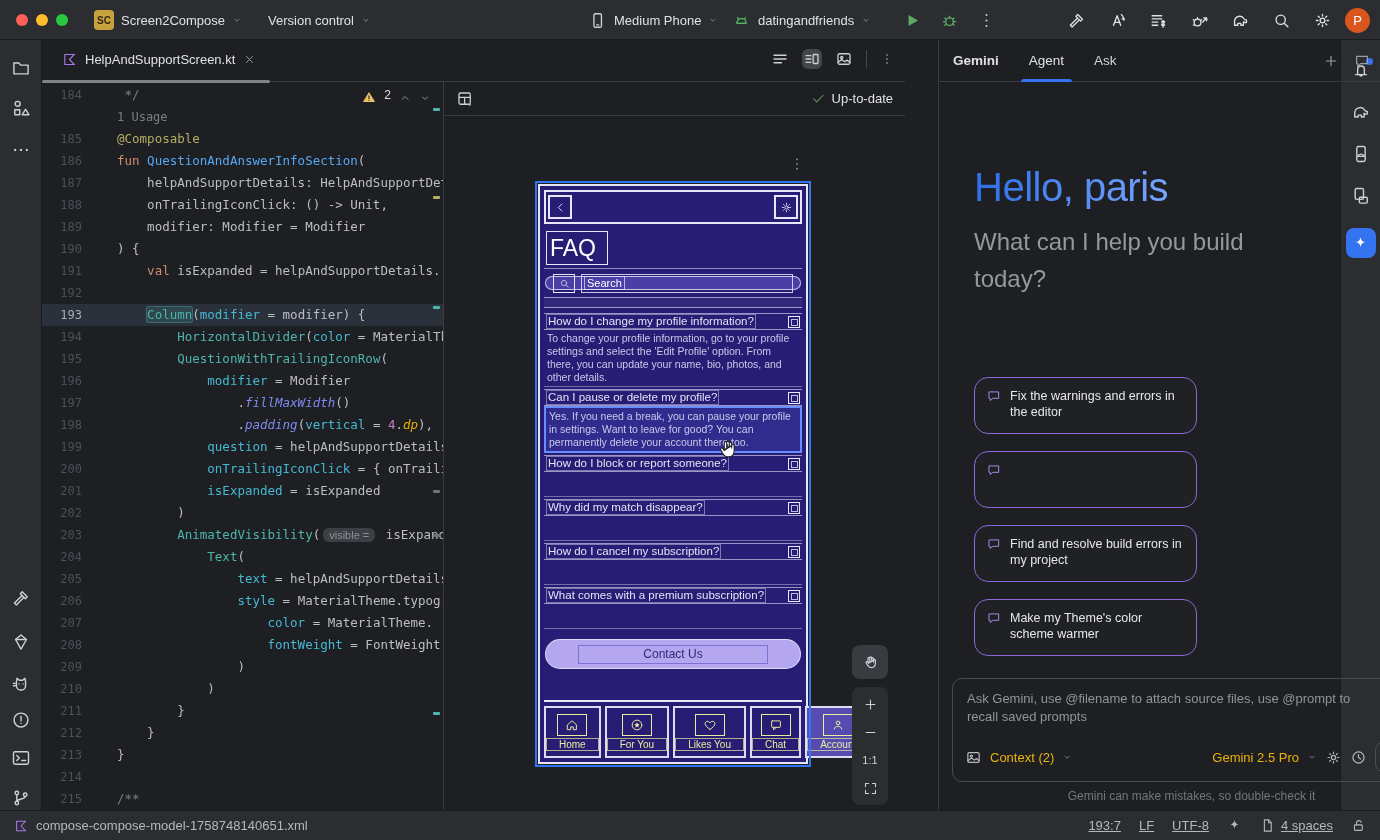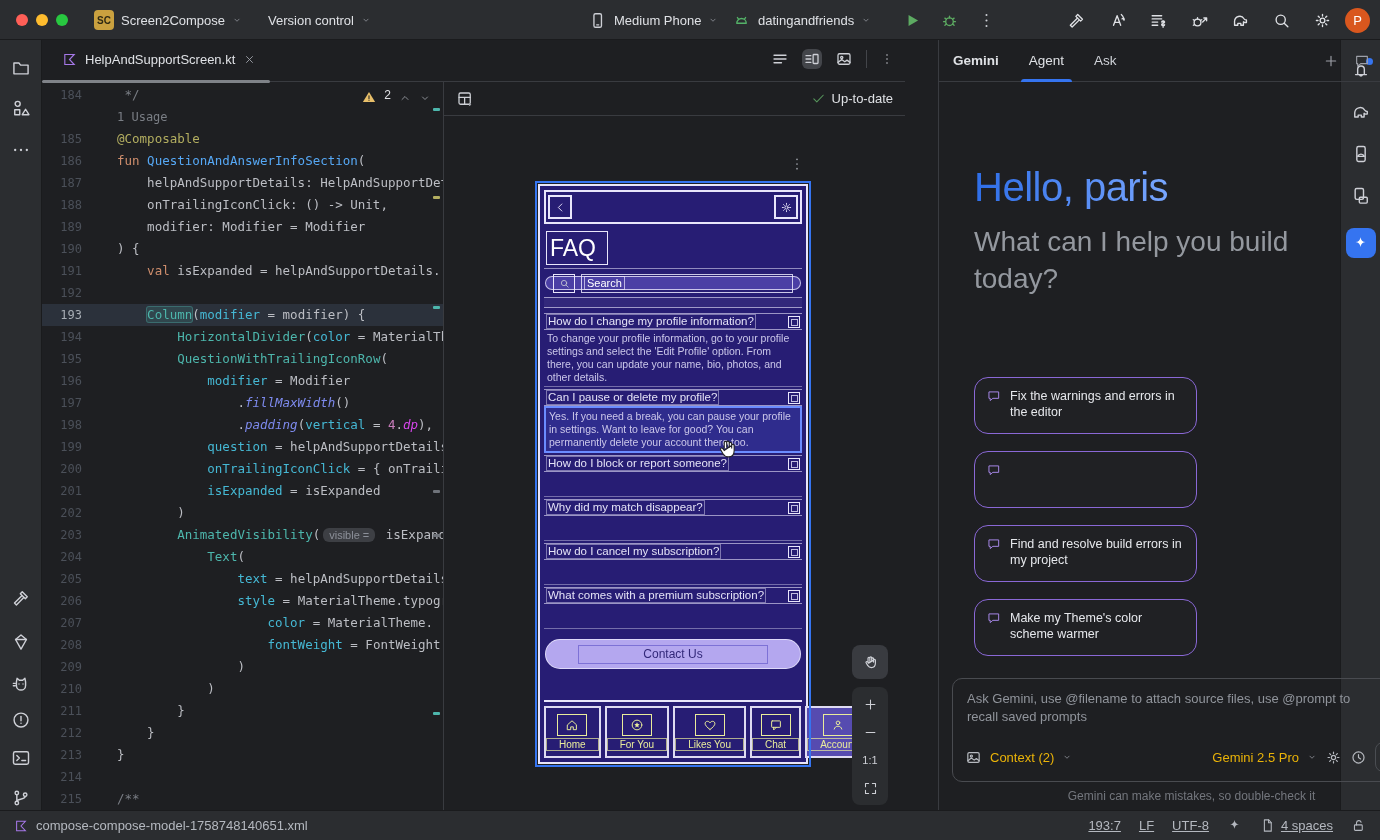--- a/index.html
+++ b/index.html
@@ -49,21 +49,21 @@
   .editor { position:absolute; left:0; top:42px; width:401px; height:728px; padding-top:2px; overflow:hidden; }
   .crow { height:22px; display:flex; white-space:pre; position:relative;
     font-family:"DejaVu Sans Mono",monospace; font-size:12.5px; line-height:22px; }
   .crow.caret { background:#2b313b; }
   .ln { width:40px; flex:none; text-align:right; color:#4b5059; font-size:12px; }
   .crow.caret .ln { color:#a7adb4; }
   .gut2 { width:35px; flex:none; }
   .ct { flex:1; overflow:hidden; }
   .tok-c{color:#7a7e85} .tok-a{color:#b3ae60} .tok-k{color:#cf8e6d} .tok-f{color:#56a8f5}
   .tok-m{color:#4DB6AC} .tok-n{color:#45b8d4} .tok-e{color:#7e8bef;font-style:italic}
-  .tok-u{color:#c77dbb} .tok-d{color:#d946ef;font-style:italic} .tok-p{color:#bcbec4}
+  .tok-u{color:#c77dbb} .tok-d{color:#eab308;font-style:italic} .tok-p{color:#bcbec4}
   .tok-g{color:#7a7e85;font-size:12px}
   .tok-i{background:#3d3f44;color:#8c9099;border-radius:6px;padding:1px 6px;font-size:11px;margin:0 3px;
     font-family:"Liberation Sans",sans-serif;}
   .tok-h{color:#4DB6AC;background:rgba(77,182,172,.16);box-shadow:0 0 0 1px rgba(77,182,172,.45);border-radius:2px}
   .lintchip { position:absolute; right:12px; top:0; height:22px; display:flex; align-items:center; gap:8px;
     font-family:"Liberation Sans",sans-serif; font-size:12px; }
   .lintchip .w { width:14px; height:13px; }
   .lintchip .uc { width:12px; height:12px; color:#9da0a8; }
   .stripe { position:absolute; right:3px; width:7px; height:3px; border-radius:1px; }
 
@@ -132,21 +132,21 @@
   .gm-title { font-size:13.5px; font-weight:bold; margin-right:26px; }
   .gm-tab { font-size:13.5px; padding:0 4px; height:42px; line-height:42px; position:relative; margin-right:22px; color:#cfd2d8; }
   .gm-tab.active { color:#dfe1e5; }
   .gm-tab.active::after { content:''; position:absolute; left:-4px; right:-4px; bottom:0; height:3px;
     background:#3574f0; border-radius:3px 3px 0 0; }
   .gm-hicons { margin-left:auto; display:flex; align-items:center; gap:15px; }
   .gm-hicons .hi { width:16px; height:16px; color:#9da0a8; }
   .gm-body { position:relative; height:728px; }
   .gm-hello { position:absolute; left:35px; top:83px; font-size:40px; letter-spacing:-.5px;
     background:linear-gradient(90deg,#2e6ee8,#78a6ff); -webkit-background-clip:text; background-clip:text; color:transparent; }
-  .gm-sub { position:absolute; left:35px; top:141px; font-size:28px; line-height:37px; color:#94989f; width:330px; }
+  .gm-sub { position:absolute; left:35px; top:141px; font-size:24px; line-height:37px; color:#94989f; width:330px; }
   .gm-cards { position:absolute; left:35px; top:295px; width:223px; display:flex; flex-direction:column; gap:17px; }
   .gm-card { border:1px solid #8a68d6; border-radius:14px; padding:10px 12px; min-height:57px;
     display:flex; gap:9px; font-size:12.5px; line-height:16px; color:#e6e8ec; background:#202124; }
   .gm-card .ci { width:14px; height:14px; flex:none; margin-top:1px; color:#a788e8; }
   .gm-input { position:absolute; left:13px; right:12px; bottom:28px; height:104px; border:1px solid #494b50;
     border-radius:10px; padding:11px 14px; }
   .gm-ph { font-size:13px; line-height:18px; color:#90949b; width:385px; }
   .gm-irow { position:absolute; left:12px; right:10px; bottom:9px; display:flex; align-items:center; gap:8px;
     font-size:13px; color:#eab308; }
   .gm-irow .ii { width:17px; height:17px; color:#b6b9bf; }

